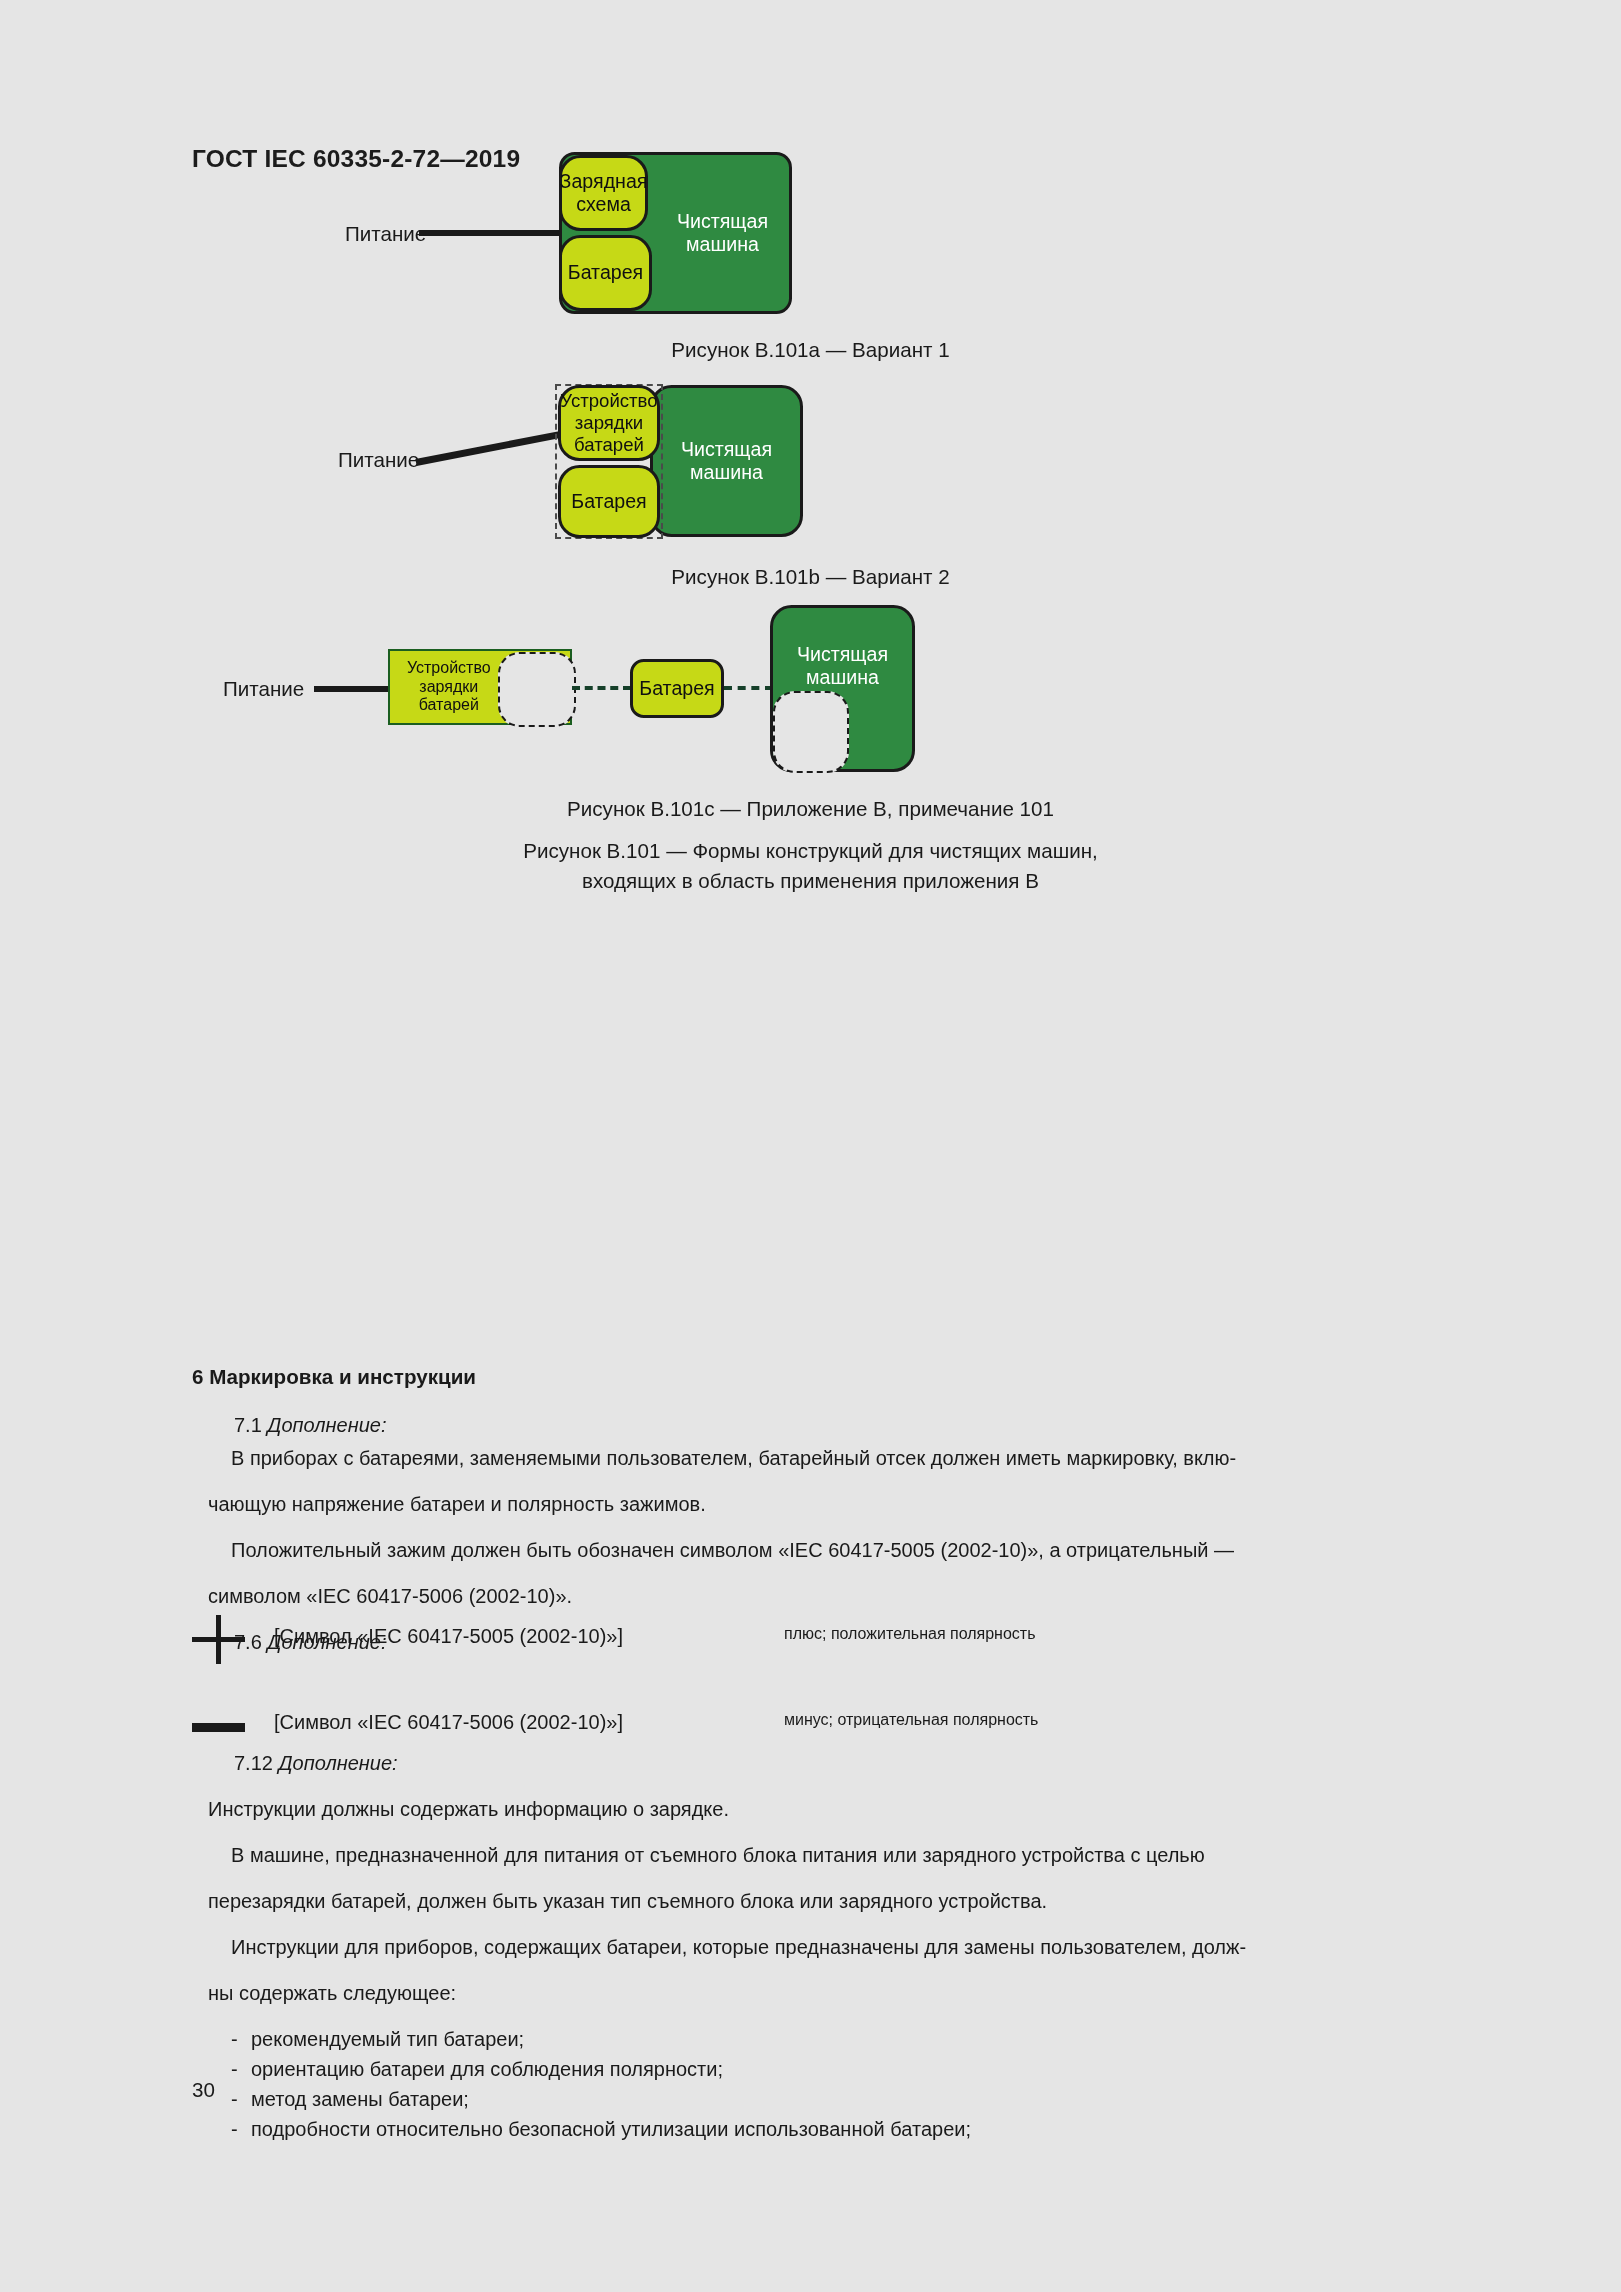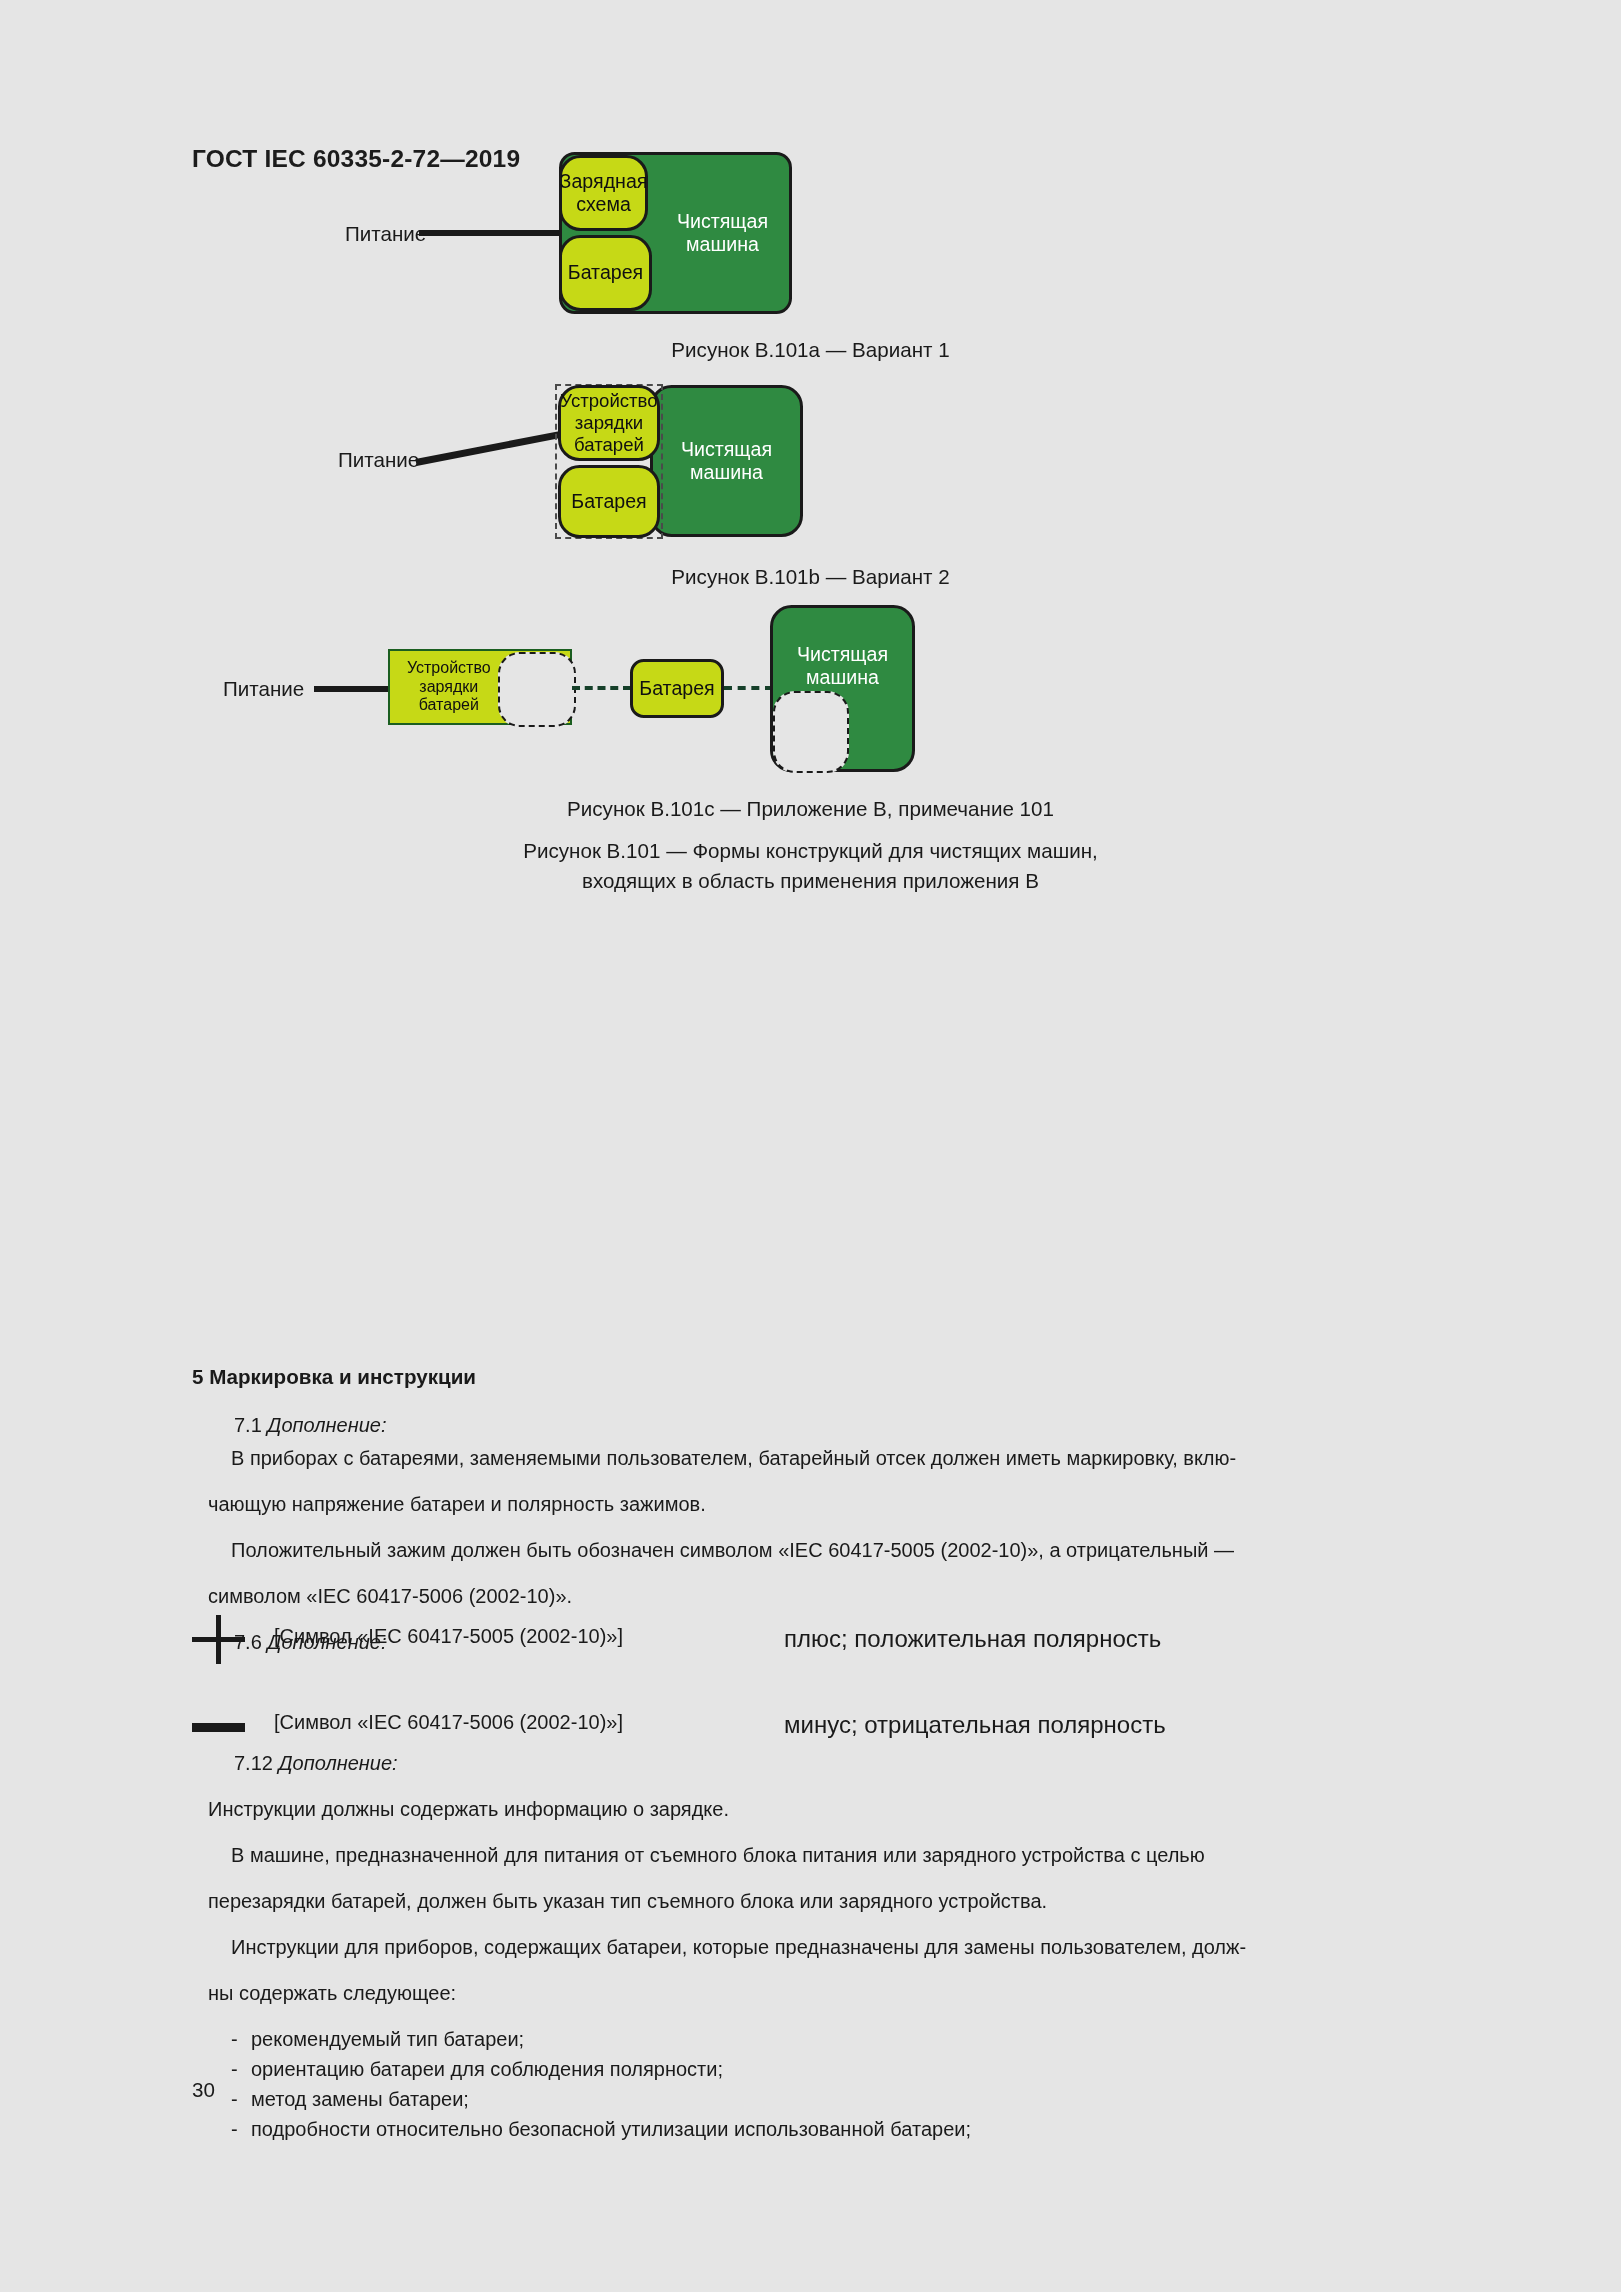--- a/index.html
+++ b/index.html
@@ -171,21 +171,21 @@
     position: absolute;
     left: 82px;
     top: 9.8px;
     font-size: 20px;
     white-space: nowrap;
   }
   .sym-desc {
     position: absolute;
     left: 592px;
     top: 9.8px;
-    font-size: 24px;
+    font-size: 16px;
     white-space: nowrap;
     text-align: center;
   }
 
   .bullets {
     margin: 0;
     padding: 0;
     list-style: none;
   }
   .bullets li {
@@ -313,21 +313,21 @@
     <div class="fig-caption" style="left:0; top:797px;">Рисунок B.101c — Приложение B, примечание 101</div>
   </div>
 
   <div class="fig-title" style="left:0; top:836px;">
     <div>Рисунок B.101 — Формы конструкций для чистящих машин,</div>
     <div>входящих в область применения приложения B</div>
   </div>
 
   <div class="body-text">
 
-    <p class="h-clause">5 Маркировка и инструкции</p>
+    <p class="h-clause">6 Маркировка и инструкции</p>
 
     <p class="sub-head">
       <span>7.1 </span><span class="ital">Дополнение:</span>
     </p>
 
     <p class="p">В приборах с батареями, заменяемыми пользователем, батарейный отсек должен иметь маркировку, вклю-</p>
     <p class="p-noind">чающую напряжение батареи и полярность зажимов.</p>
 
     <p class="p">Положительный зажим должен быть обозначен символом «IEC 60417-5005 (2002-10)», а отрицательный —</p>
     <p class="p-noind">символом «IEC 60417-5006 (2002-10)».</p>

